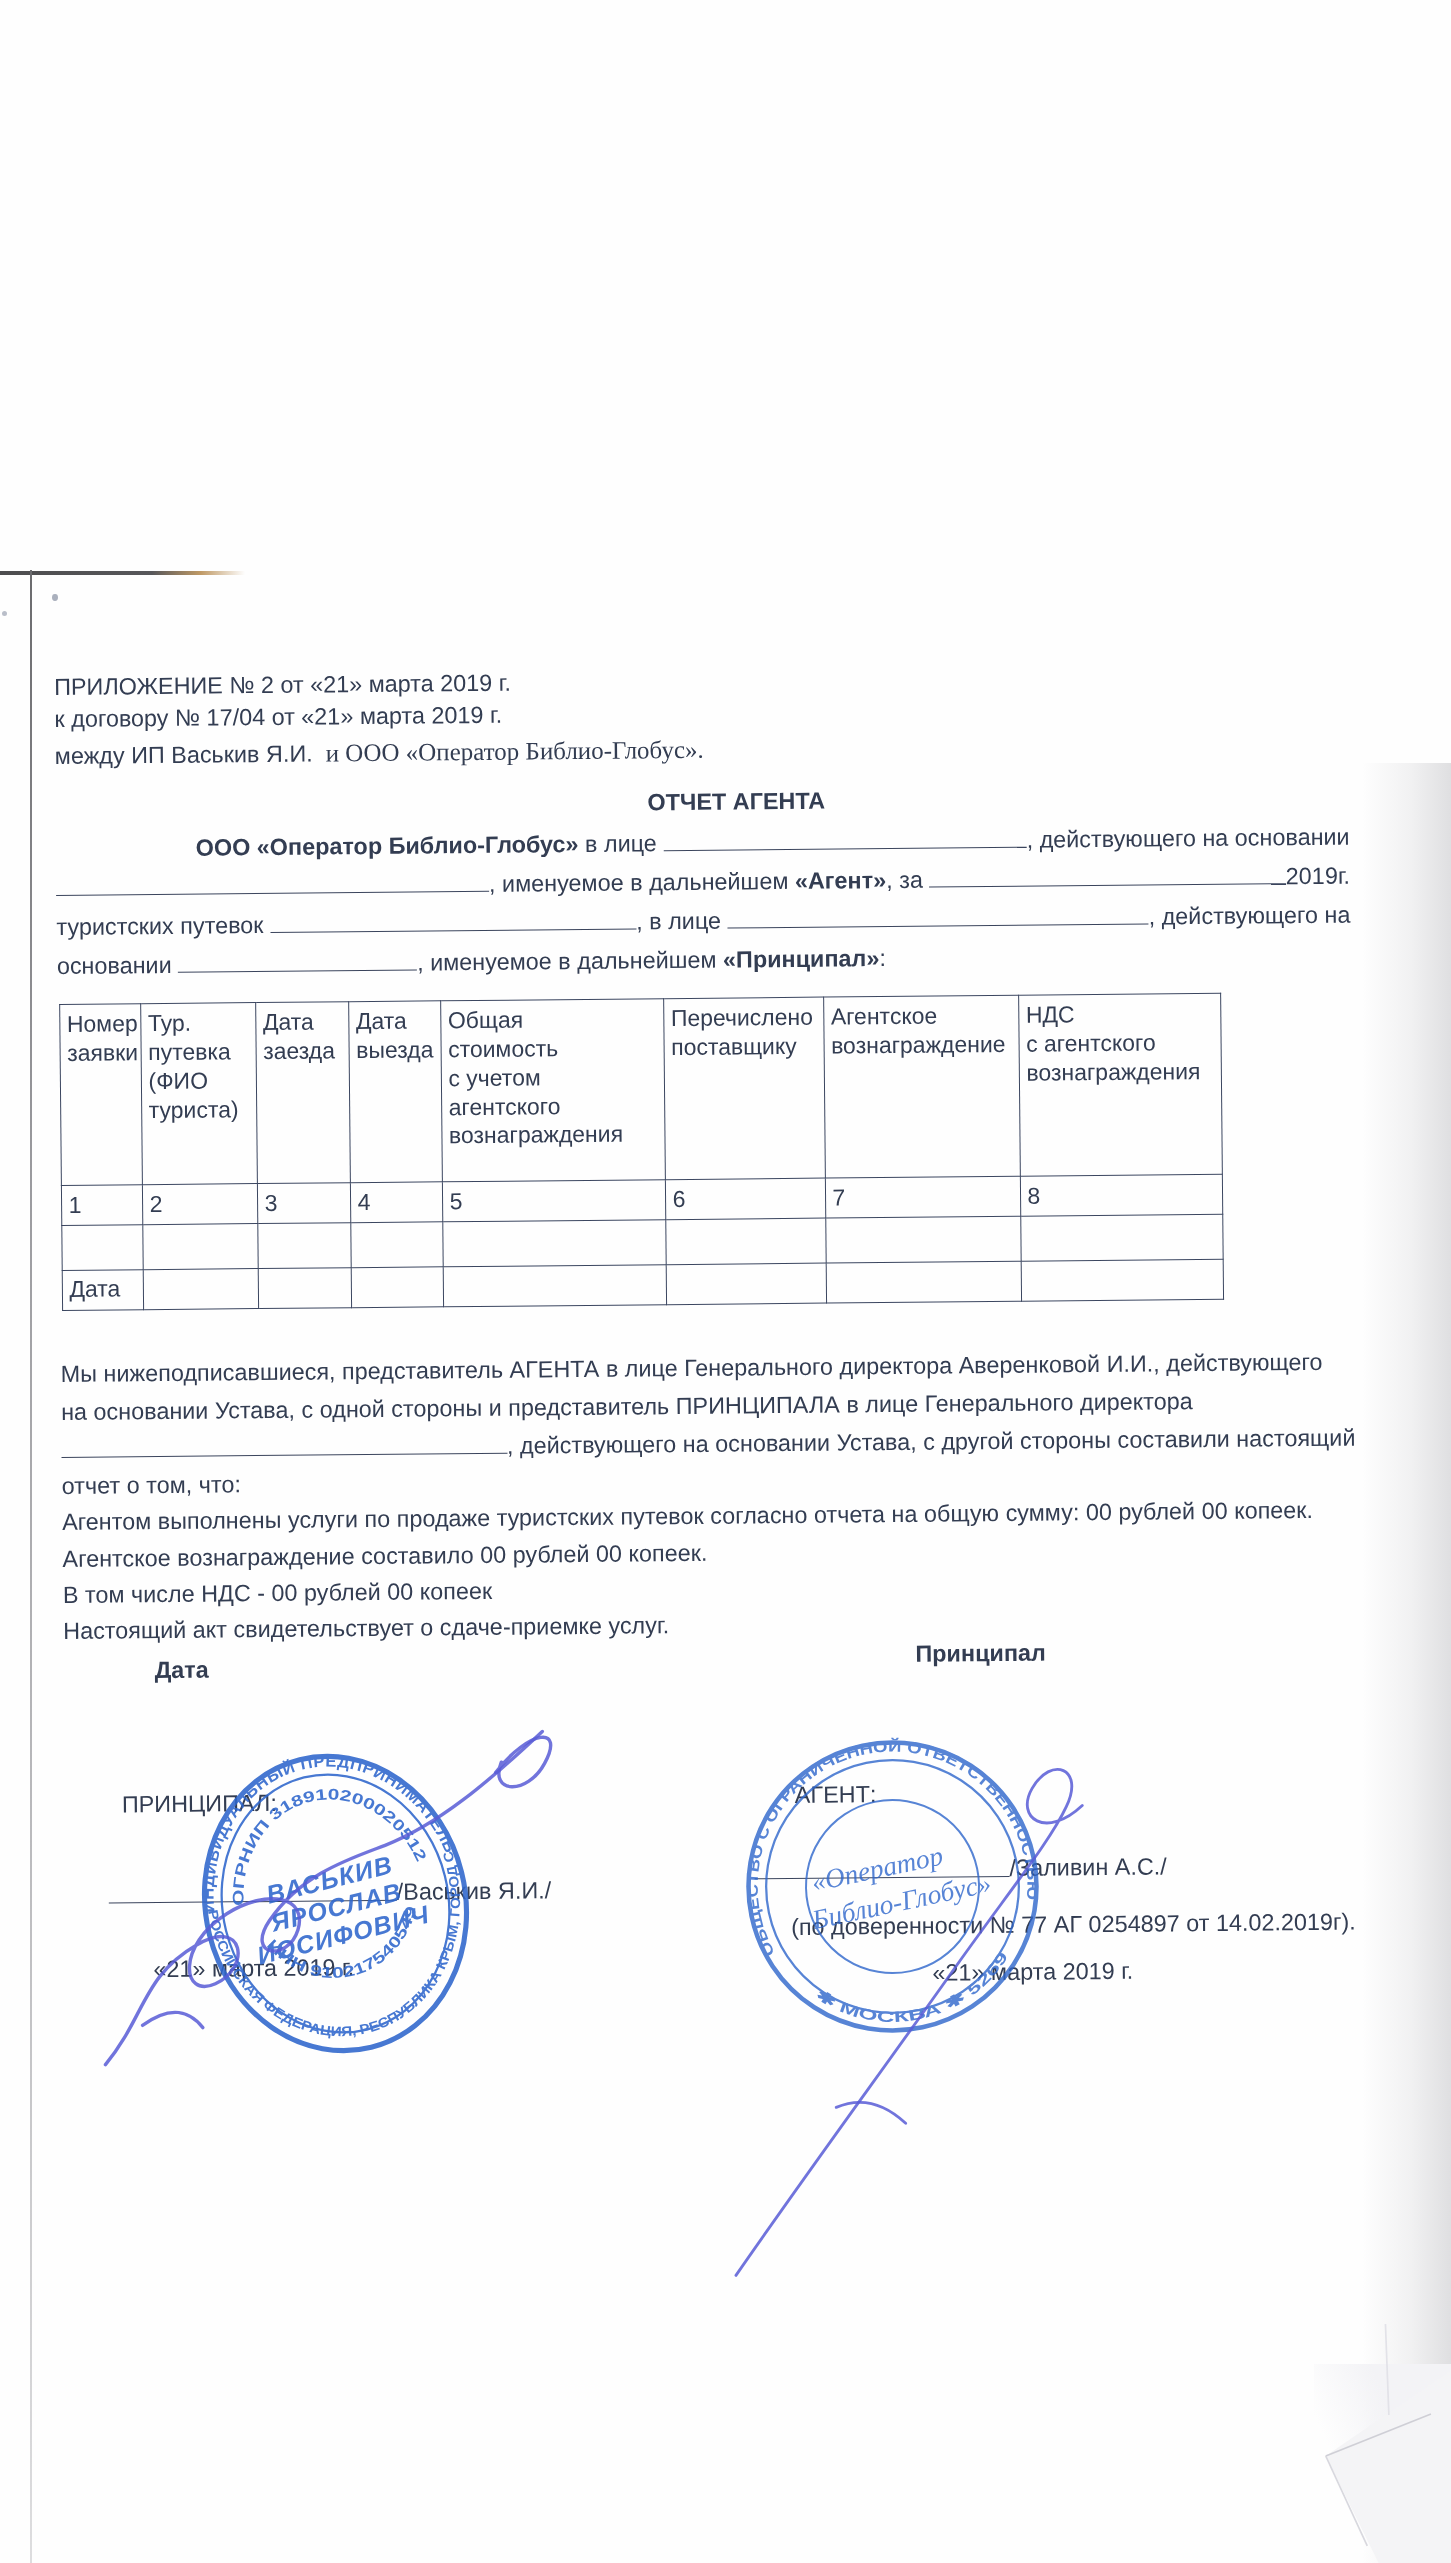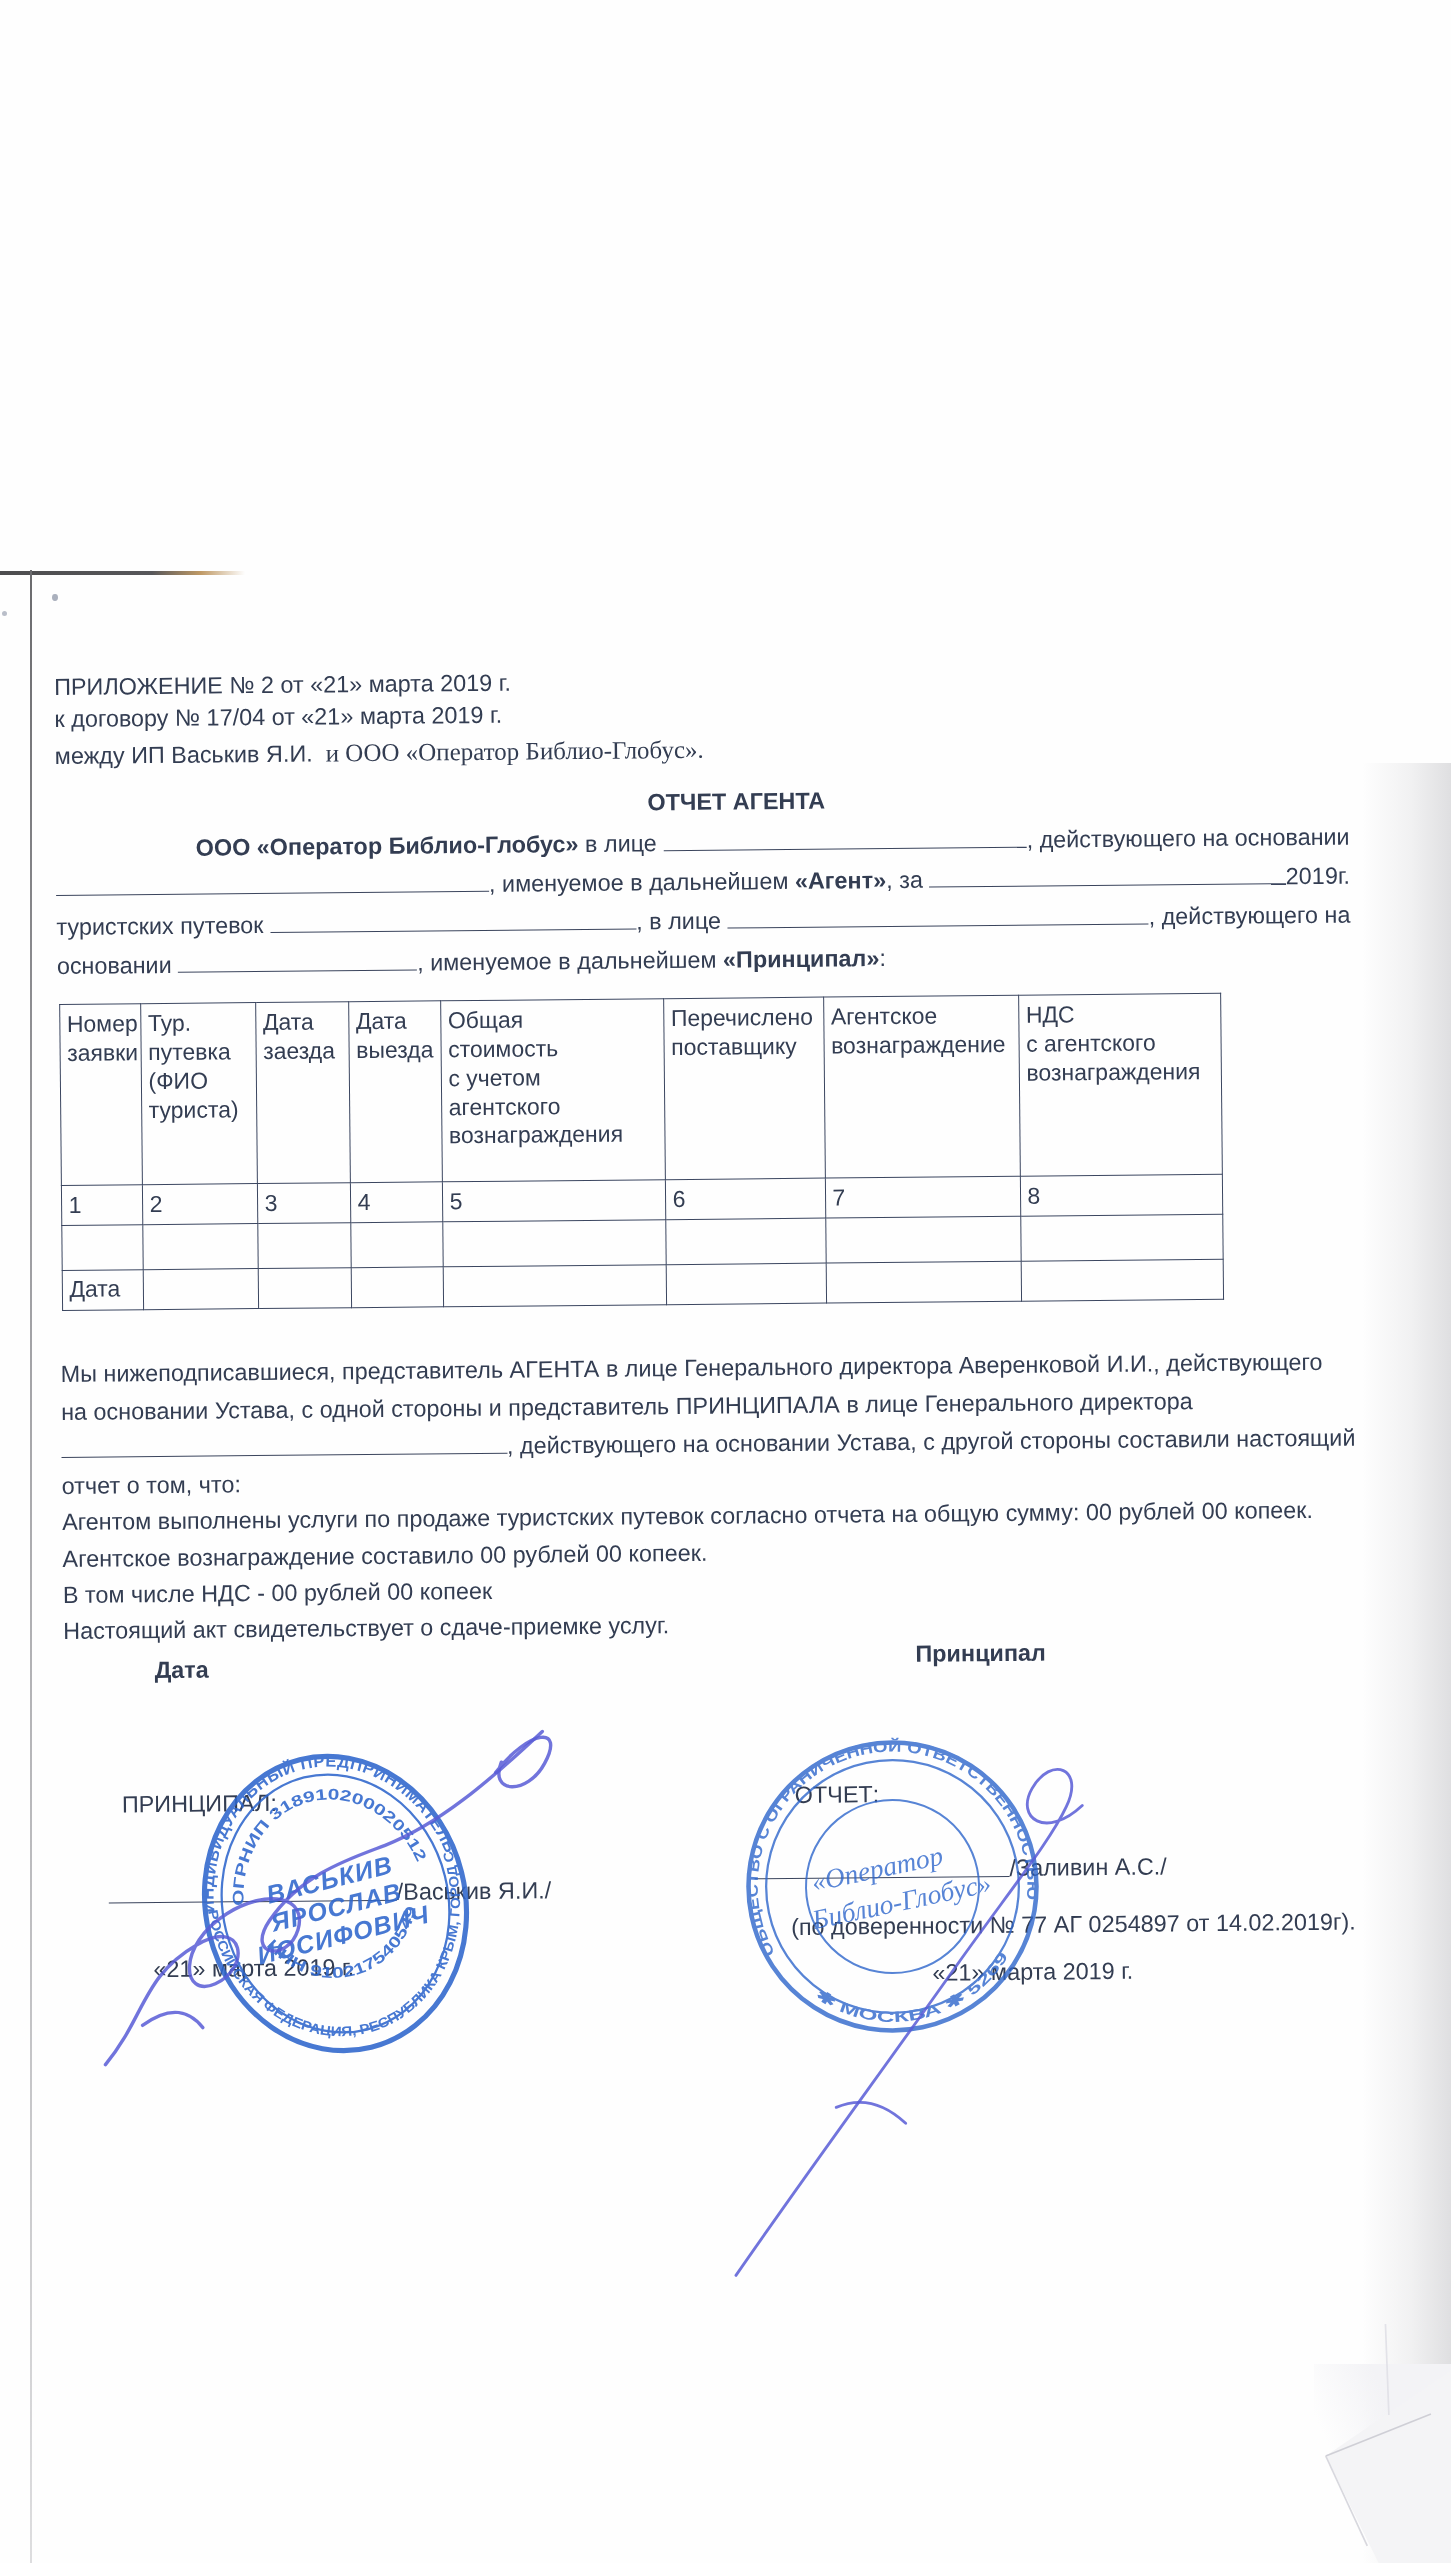--- a/index.html
+++ b/index.html
@@ -192,21 +192,21 @@
     <div class="abs b" style="top:984px;left:91px;">Дата</div>
     <div class="abs b" style="top:975px;left:852px;">Принципал</div>
 
     <div class="abs" style="top:1118px;left:57px;">ПРИНЦИПАЛ:</div>
     <div class="abs sig-row" style="top:1208px;left:43px;width:541px;">
       <span class="ul" style="width:288px;"></span>
       <span>/Васькив Я.И./</span>
     </div>
     <div class="abs" style="top:1283px;left:87px;">«21» марта  2019 г.</div>
 
-    <div class="abs" style="top:1115px;left:730px;">ОТЧЕТ:</div>
+    <div class="abs" style="top:1115px;left:730px;">АГЕНТ:</div>
     <div class="abs sig-row" style="top:1190px;left:689px;width:513px;">
       <span class="ul" style="width:255px;"></span>
       <span>/Заливин А.С./</span>
     </div>
     <div class="abs" style="top:1247px;left:725px;">(по доверенности № 77 АГ 0254897 от 14.02.2019г).</div>
     <div class="abs" style="top:1294px;left:866px;">«21» марта  2019 г.</div>
   </div>
 
   <svg class="stamp" style="left:193px;top:1744px;transform:rotate(-14deg);" width="285" height="319" viewBox="0 0 500 560" opacity="0.88">
     <ellipse cx="250" cy="280" rx="228" ry="260" stroke-width="9"></ellipse>

